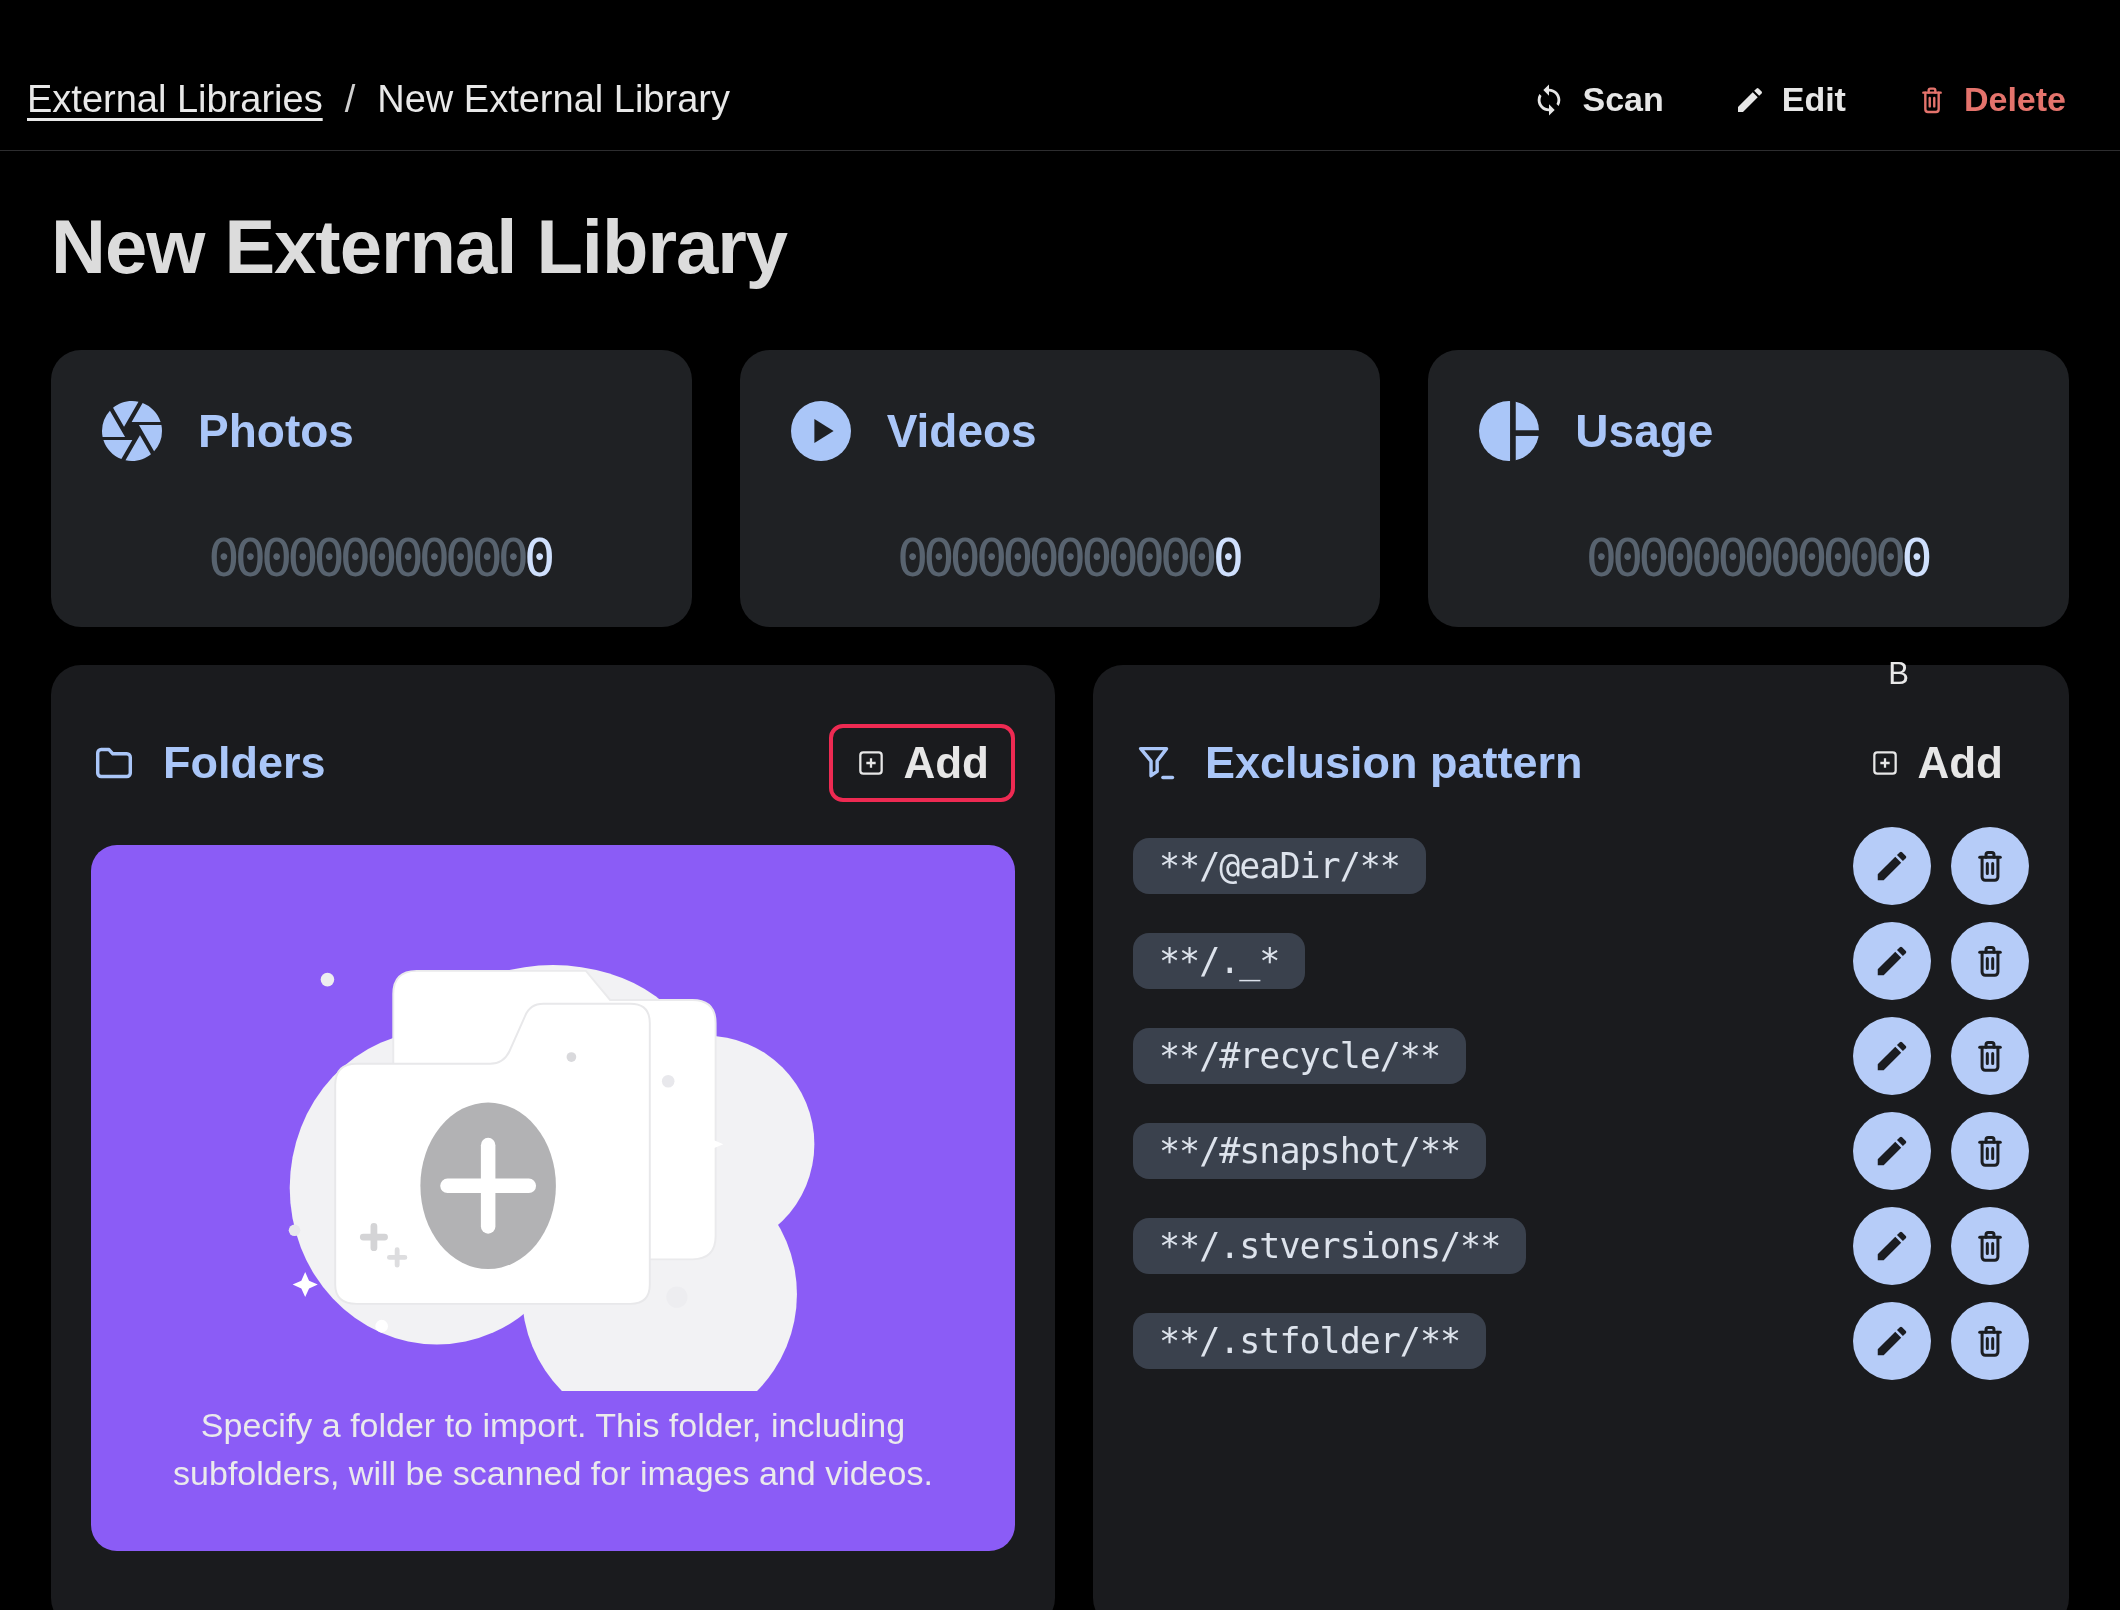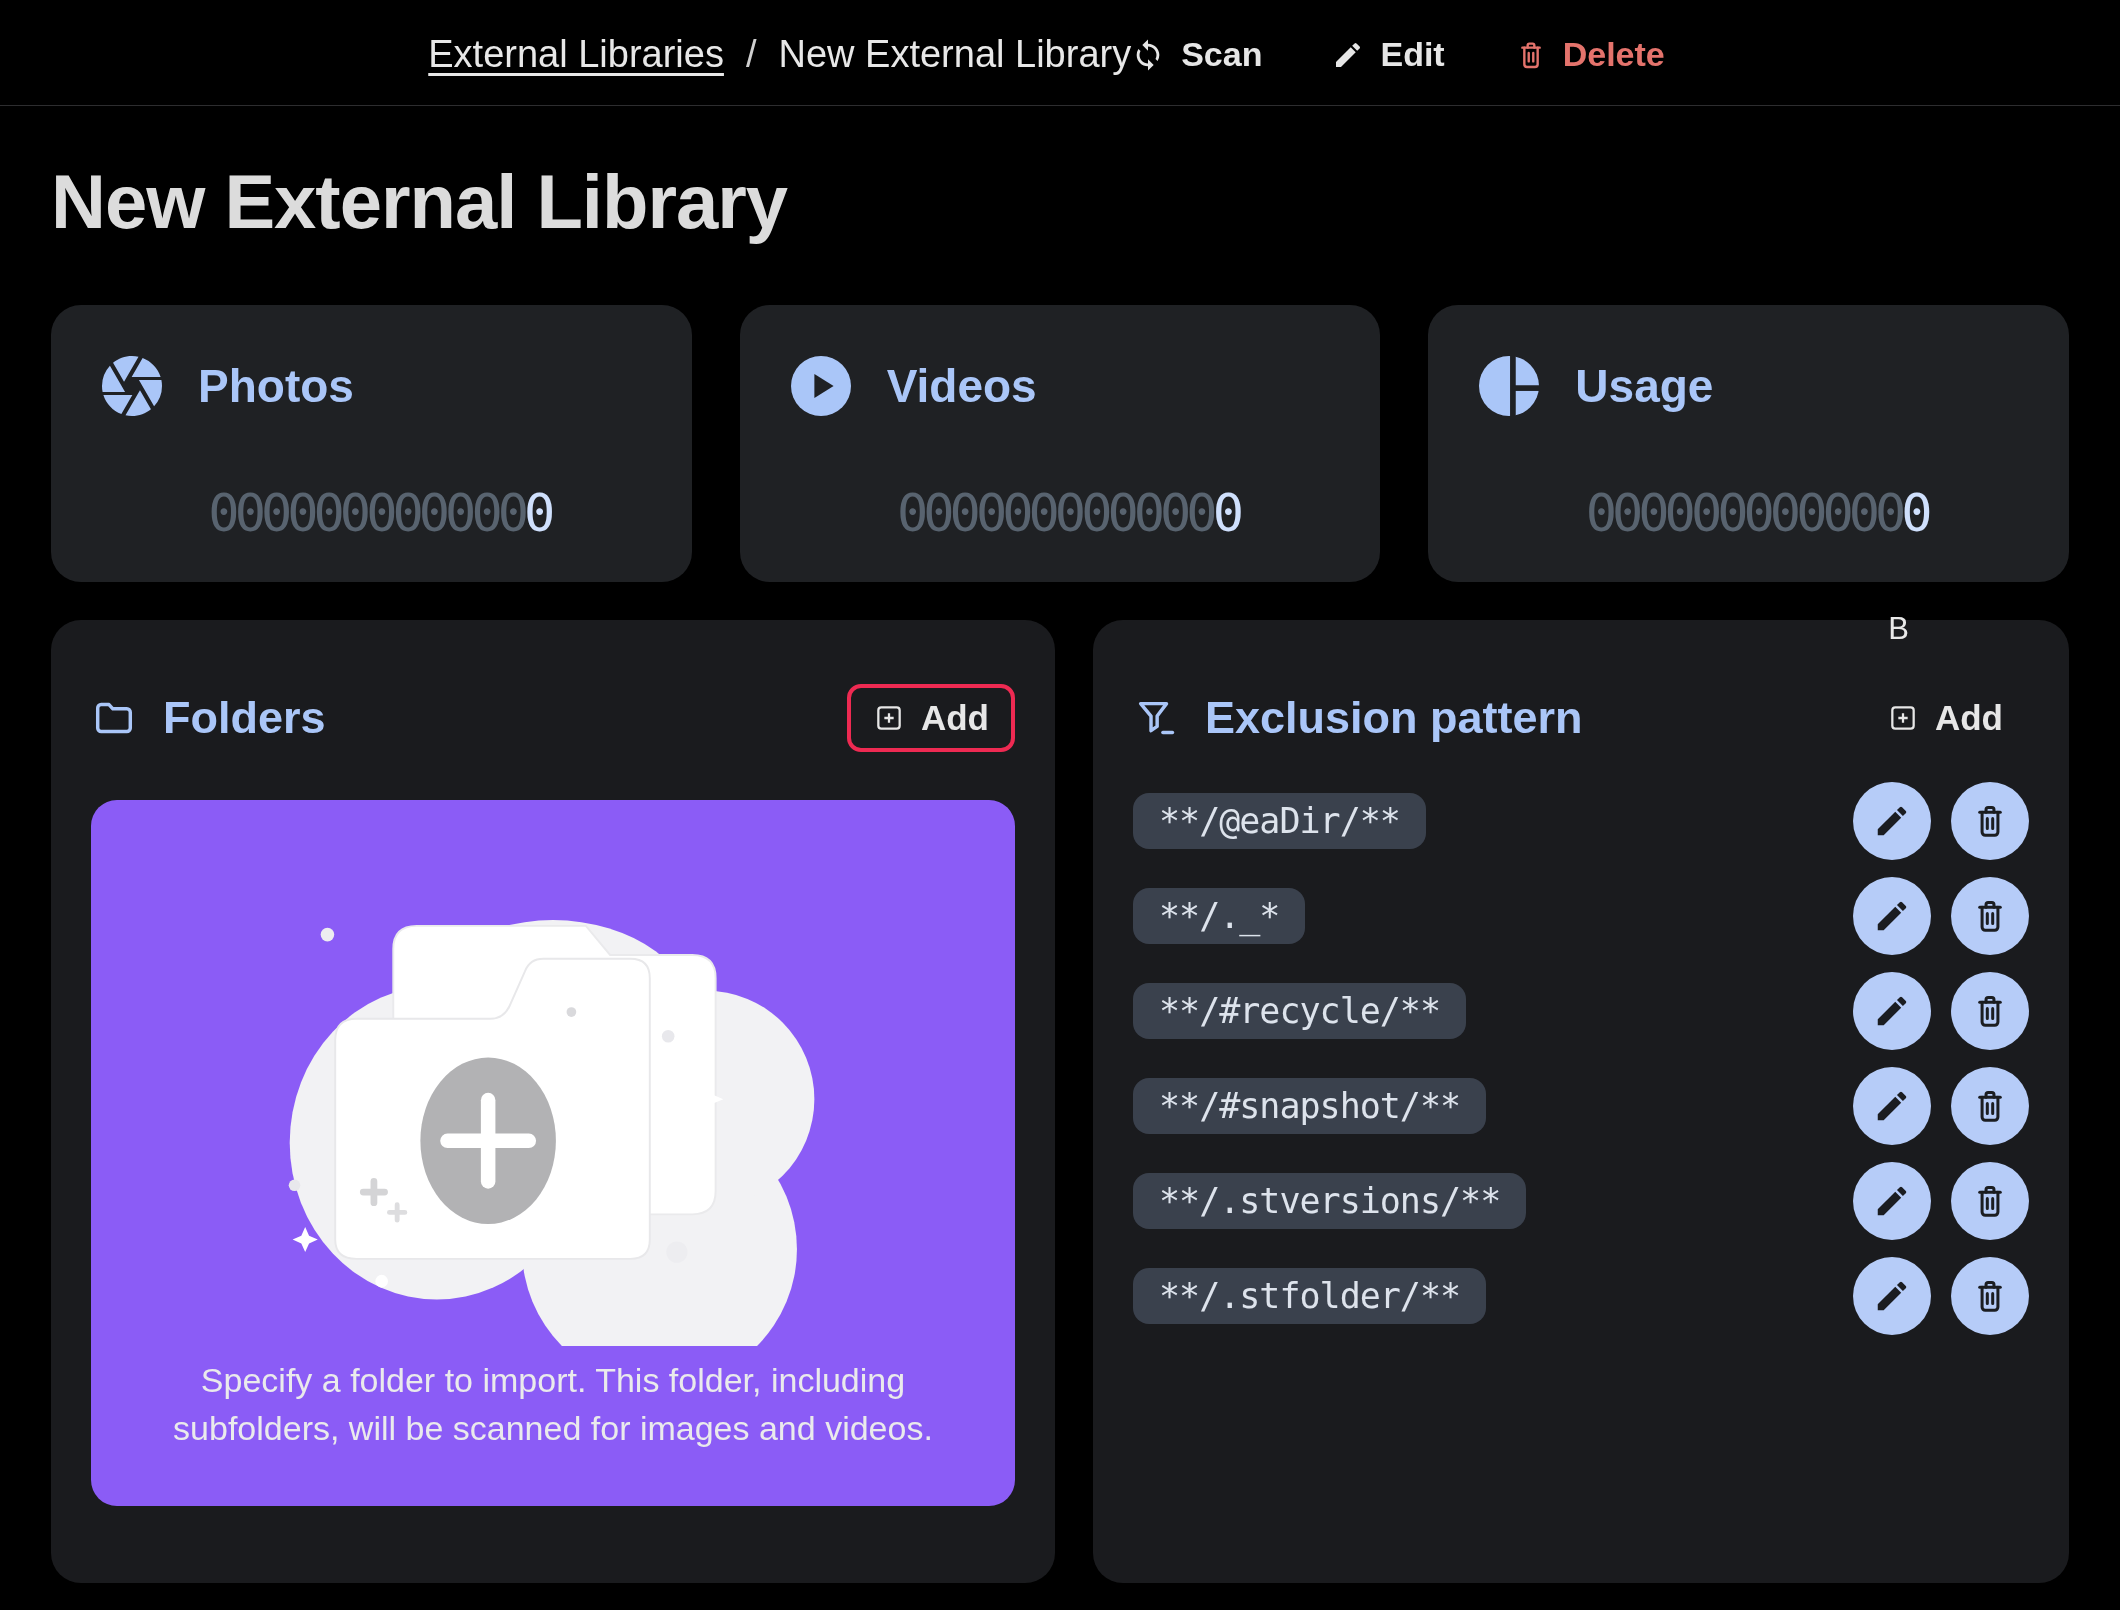--- a/index.html
+++ b/index.html
@@ -1,22 +1,22 @@
 <!DOCTYPE html>
 <html><head>
 <meta charset="utf-8">
 <style>
   * { margin:0; padding:0; box-sizing:border-box; }
   html,body { background:#000; }
   body { font-family:"Liberation Sans", sans-serif; color:#e6e6e8; }
   .app { position:relative; width:2120px; height:1610px; background:#000; overflow:hidden; }
 
   
-  .topbar { height:106px; display:flex; align-items:center; justify-content:center;
-            padding:4px 54px 0 27px; border-bottom:1px solid #2d2d2f; }
+  .topbar { height:106px; display:flex; align-items:center; justify-content:space-between;
+            padding:4px 54px 0 27px; border-bottom:1px solid #2d2d2f;margin-top:45px; }
   .breadcrumb { font-size:38px; color:#e8e8e8; display:flex; align-items:center; gap:22px; }
   .breadcrumb a { color:#e8e8e8; text-decoration:underline; text-underline-offset:6px; cursor:pointer; }
   .breadcrumb .sep { color:#cfcfcf; }
   .top-actions { display:flex; align-items:center; gap:70px; }
   .action-btn { display:flex; align-items:center; gap:16px; font-size:34px; font-weight:700;
                 color:#e6e6e6; background:none; border:none; cursor:pointer; font-family:inherit; }
   .action-btn svg { display:block; }
   .action-btn.danger { color:#e4736c; }
 
   
@@ -38,21 +38,21 @@
 
   
   .panels-row { display:flex; gap:38px; margin:38px 51px 0; height:963px; }
   .panel { background:#1a1b1e; border-radius:30px; padding:60px 40px; }
   .panel.folders { width:1004px; flex:none; }
   .panel.exclusion { flex:1; }
   .panel-head { display:flex; align-items:center; justify-content:space-between; height:76px; }
   .panel-title { display:flex; align-items:center; gap:26px; }
   .panel-title svg { display:block; }
   .panel-title .txt { font-size:45px; font-weight:700; color:#aac6f8; }
-  .add-btn { display:inline-flex; align-items:center; gap:16px; font-size:35px; font-weight:700;
+  .add-btn { display:inline-flex; align-items:center; gap:16px; font-size:44px; font-weight:700;
              color:#e7e7e7; background:none; border:4px solid transparent; border-radius:14px;
              padding:10px 22px; cursor:pointer; font-family:inherit; }
   .add-btn.focus-ring { border-color:#ee2a52; }
   .add-btn svg { display:block; }
 
   
   .empty-state { margin-top:44px; background:#8b5cf6; border-radius:26px; height:706px;
                  display:flex; flex-direction:column; align-items:center; }
   .empty-state svg.illustration { margin-top:62px; display:block; }
   .empty-caption { margin-top:10px; text-align:center; font-size:34px; line-height:48px; color:#eaeaec; }

